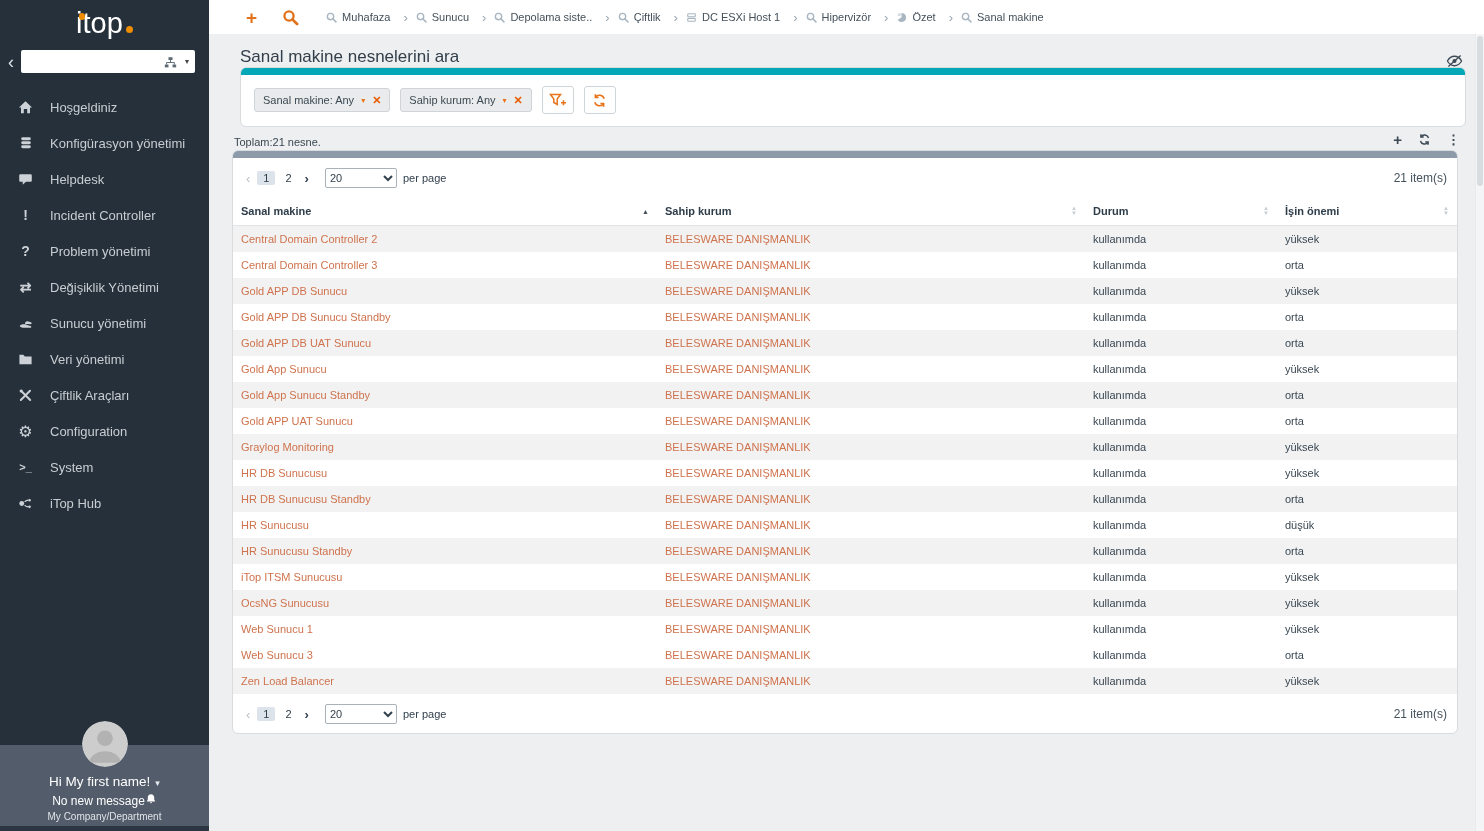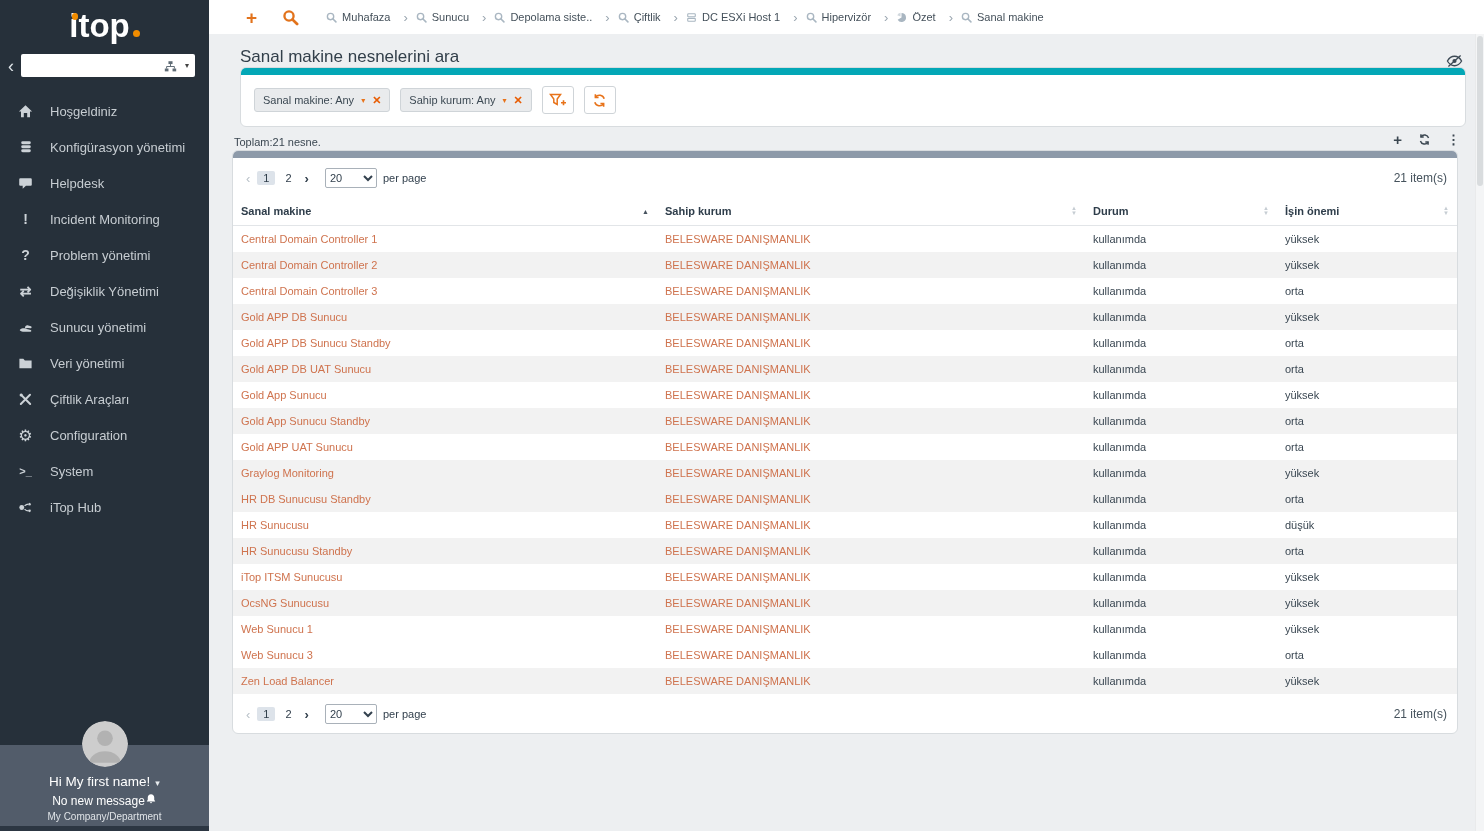--- a/index.html
+++ b/index.html
@@ -2,21 +2,21 @@
 <html><head>
 <meta charset="utf-8">
 <style>
   html,body{margin:0;padding:0;}
   body{width:1484px;height:831px;font-family:"Liberation Sans",sans-serif;overflow:hidden;}
   .app{position:relative;width:1484px;height:831px;background:#edeff1;overflow:hidden;}
 
   
   .sidebar{position:absolute;left:0;top:0;width:209px;height:831px;background:#26303a;z-index:5;}
   .logo-row{padding-top:9px;display:flex;justify-content:center;}
-  .logo{position:relative;font-size:33px;font-weight:700;color:#fff;line-height:1;}
+  .logo{position:relative;font-size:29px;font-weight:400;color:#fff;line-height:1;}
   .logo .idot{position:absolute;left:2.5px;top:4px;width:6.5px;height:6.5px;border-radius:50%;background:#f08c00;}
   .logo .enddot{display:inline-block;width:7px;height:7px;border-radius:50%;background:#f08c00;margin-left:3px;}
   .side-search{display:flex;align-items:center;margin:12px 14px 0 8px;gap:7px;}
   .collapse{color:#dfe5e9;font-size:18px;line-height:1;cursor:pointer;}
   .side-input-wrap{flex:1;position:relative;height:23px;background:#fff;border-radius:2px;display:flex;align-items:center;}
   .side-input-wrap input{border:none;outline:none;background:transparent;width:100%;height:100%;padding:0 36px 0 6px;font-size:11px;}
   .side-input-ico{position:absolute;right:18px;top:5px;color:#5f6b75;}
   .side-input-caret{position:absolute;right:6px;top:7px;font-size:8px;color:#444;}
   .menu{margin-top:16px;}
   .menu-item{height:36px;display:flex;align-items:center;padding-left:16px;gap:15px;font-size:13px;color:#c7cdd2;cursor:pointer;}
@@ -58,21 +58,21 @@
   .la-dots{font-size:13px;font-weight:700;cursor:pointer;}
   .la-refresh{display:flex;cursor:pointer;}
 
   .table-card{position:absolute;left:23px;top:116px;width:1226px;background:#fff;border:1px solid #d8dcdf;border-radius:6px;box-sizing:border-box;}
   .gray-strip{height:7px;background:#8d9aa9;border-radius:5px 5px 0 0;}
   .pager{display:flex;align-items:center;padding:10px 10px 9px;font-size:11px;color:#33414e;}
   .pg-prev{color:#b9c1c8;font-size:13px;margin:0 5px 0 3px;cursor:pointer;}
   .pg-num{padding:1px 6px;margin:0 2px;color:#2f3d4a;cursor:pointer;}
   .pg-num.current{background:#dde3ea;border-radius:2px;}
   .pg-next{color:#2f3d4a;font-size:13px;font-weight:700;margin:0 3px 0 5px;cursor:pointer;}
-  .per-page{margin-left:13px;height:20px;font-size:11px;color:#33414e;border:1px solid #a9b1b9;border-radius:2px;background:#fff;width:52px;}
+  .per-page{margin-left:13px;height:20px;font-size:11px;color:#33414e;border:1px solid #a9b1b9;border-radius:2px;background:#fff;width:72px;}
   .pg-label{margin-left:6px;}
   .pg-count{margin-left:auto;font-size:12px;color:#45525c;}
 
   table.vm{width:100%;border-collapse:collapse;table-layout:fixed;}
   table.vm th{padding:8px 8px;font-size:11px;color:#2e3d4a;border-bottom:1px solid #e2e5e8;text-align:left;font-weight:700;cursor:pointer;}
   .th-inner{display:flex;justify-content:space-between;align-items:center;}
   .sort-asc{color:#46525e;font-size:7px;}
   .sort-both{display:inline-flex;flex-direction:column;color:#c6cdd3;font-size:6px;line-height:5px;}
   table.vm td{padding:7px 8px;font-size:11px;color:#3a4752;overflow:hidden;white-space:nowrap;}
   tr.alt{background:#f2f2f2;}
@@ -128,21 +128,21 @@
       <div class="menu-item">
         <span class="mi-icon">
             <svg width="15" height="15" viewBox="0 0 16 16">
               <path d="M2.5 2.5 h11 a1.2 1.2 0 0 1 1.2 1.2 v5.6 a1.2 1.2 0 0 1 -1.2 1.2 H8.5 L5 13.5 V10.5 H2.5 A1.2 1.2 0 0 1 1.3 9.3 V3.7 A1.2 1.2 0 0 1 2.5 2.5 Z" fill="currentColor"></path>
             </svg>
           </span>
         <span>Helpdesk</span>
       </div>
       <div class="menu-item">
         <span class="mi-icon mi-glyph">!</span>
-        <span>Incident Monitoring</span>
+        <span>Incident Controller</span>
       </div>
       <div class="menu-item">
         <span class="mi-icon mi-glyph">?</span>
         <span>Problem yönetimi</span>
       </div>
       <div class="menu-item">
         <span class="mi-icon mi-glyph">⇄</span>
         <span>Değişiklik Yönetimi</span>
       </div>
       <div class="menu-item">
@@ -400,26 +400,20 @@
                   <span>İşin önemi</span>
                   <span class="sort-both">
                     <span>▲</span>
                     <span>▼</span>
                   </span>
                 </span>
               </th>
           </tr>
         </thead>
         <tbody>
-  <tr>
-    <td><a class="cell-link">Central Domain Controller 1</a></td>
-    <td><a class="cell-link">BELESWARE DANIŞMANLIK</a></td>
-    <td><span>kullanımda</span></td>
-    <td><span>yüksek</span></td>
-  </tr>
 
   <tr class="alt">
     <td><a class="cell-link">Central Domain Controller 2</a></td>
     <td><a class="cell-link">BELESWARE DANIŞMANLIK</a></td>
     <td><span>kullanımda</span></td>
     <td><span>yüksek</span></td>
   </tr>
 
   <tr>
     <td><a class="cell-link">Central Domain Controller 3</a></td>
@@ -470,20 +464,26 @@
     <td><span>orta</span></td>
   </tr>
 
   <tr class="alt">
     <td><a class="cell-link">Graylog Monitoring</a></td>
     <td><a class="cell-link">BELESWARE DANIŞMANLIK</a></td>
     <td><span>kullanımda</span></td>
     <td><span>yüksek</span></td>
   </tr>
 
+  <tr>
+    <td><a class="cell-link">HR DB Sunucusu</a></td>
+    <td><a class="cell-link">BELESWARE DANIŞMANLIK</a></td>
+    <td><span>kullanımda</span></td>
+    <td><span>yüksek</span></td>
+  </tr>
 
   <tr class="alt">
     <td><a class="cell-link">HR DB Sunucusu Standby</a></td>
     <td><a class="cell-link">BELESWARE DANIŞMANLIK</a></td>
     <td><span>kullanımda</span></td>
     <td><span>orta</span></td>
   </tr>
 
   <tr>
     <td><a class="cell-link">HR Sunucusu</a></td>

